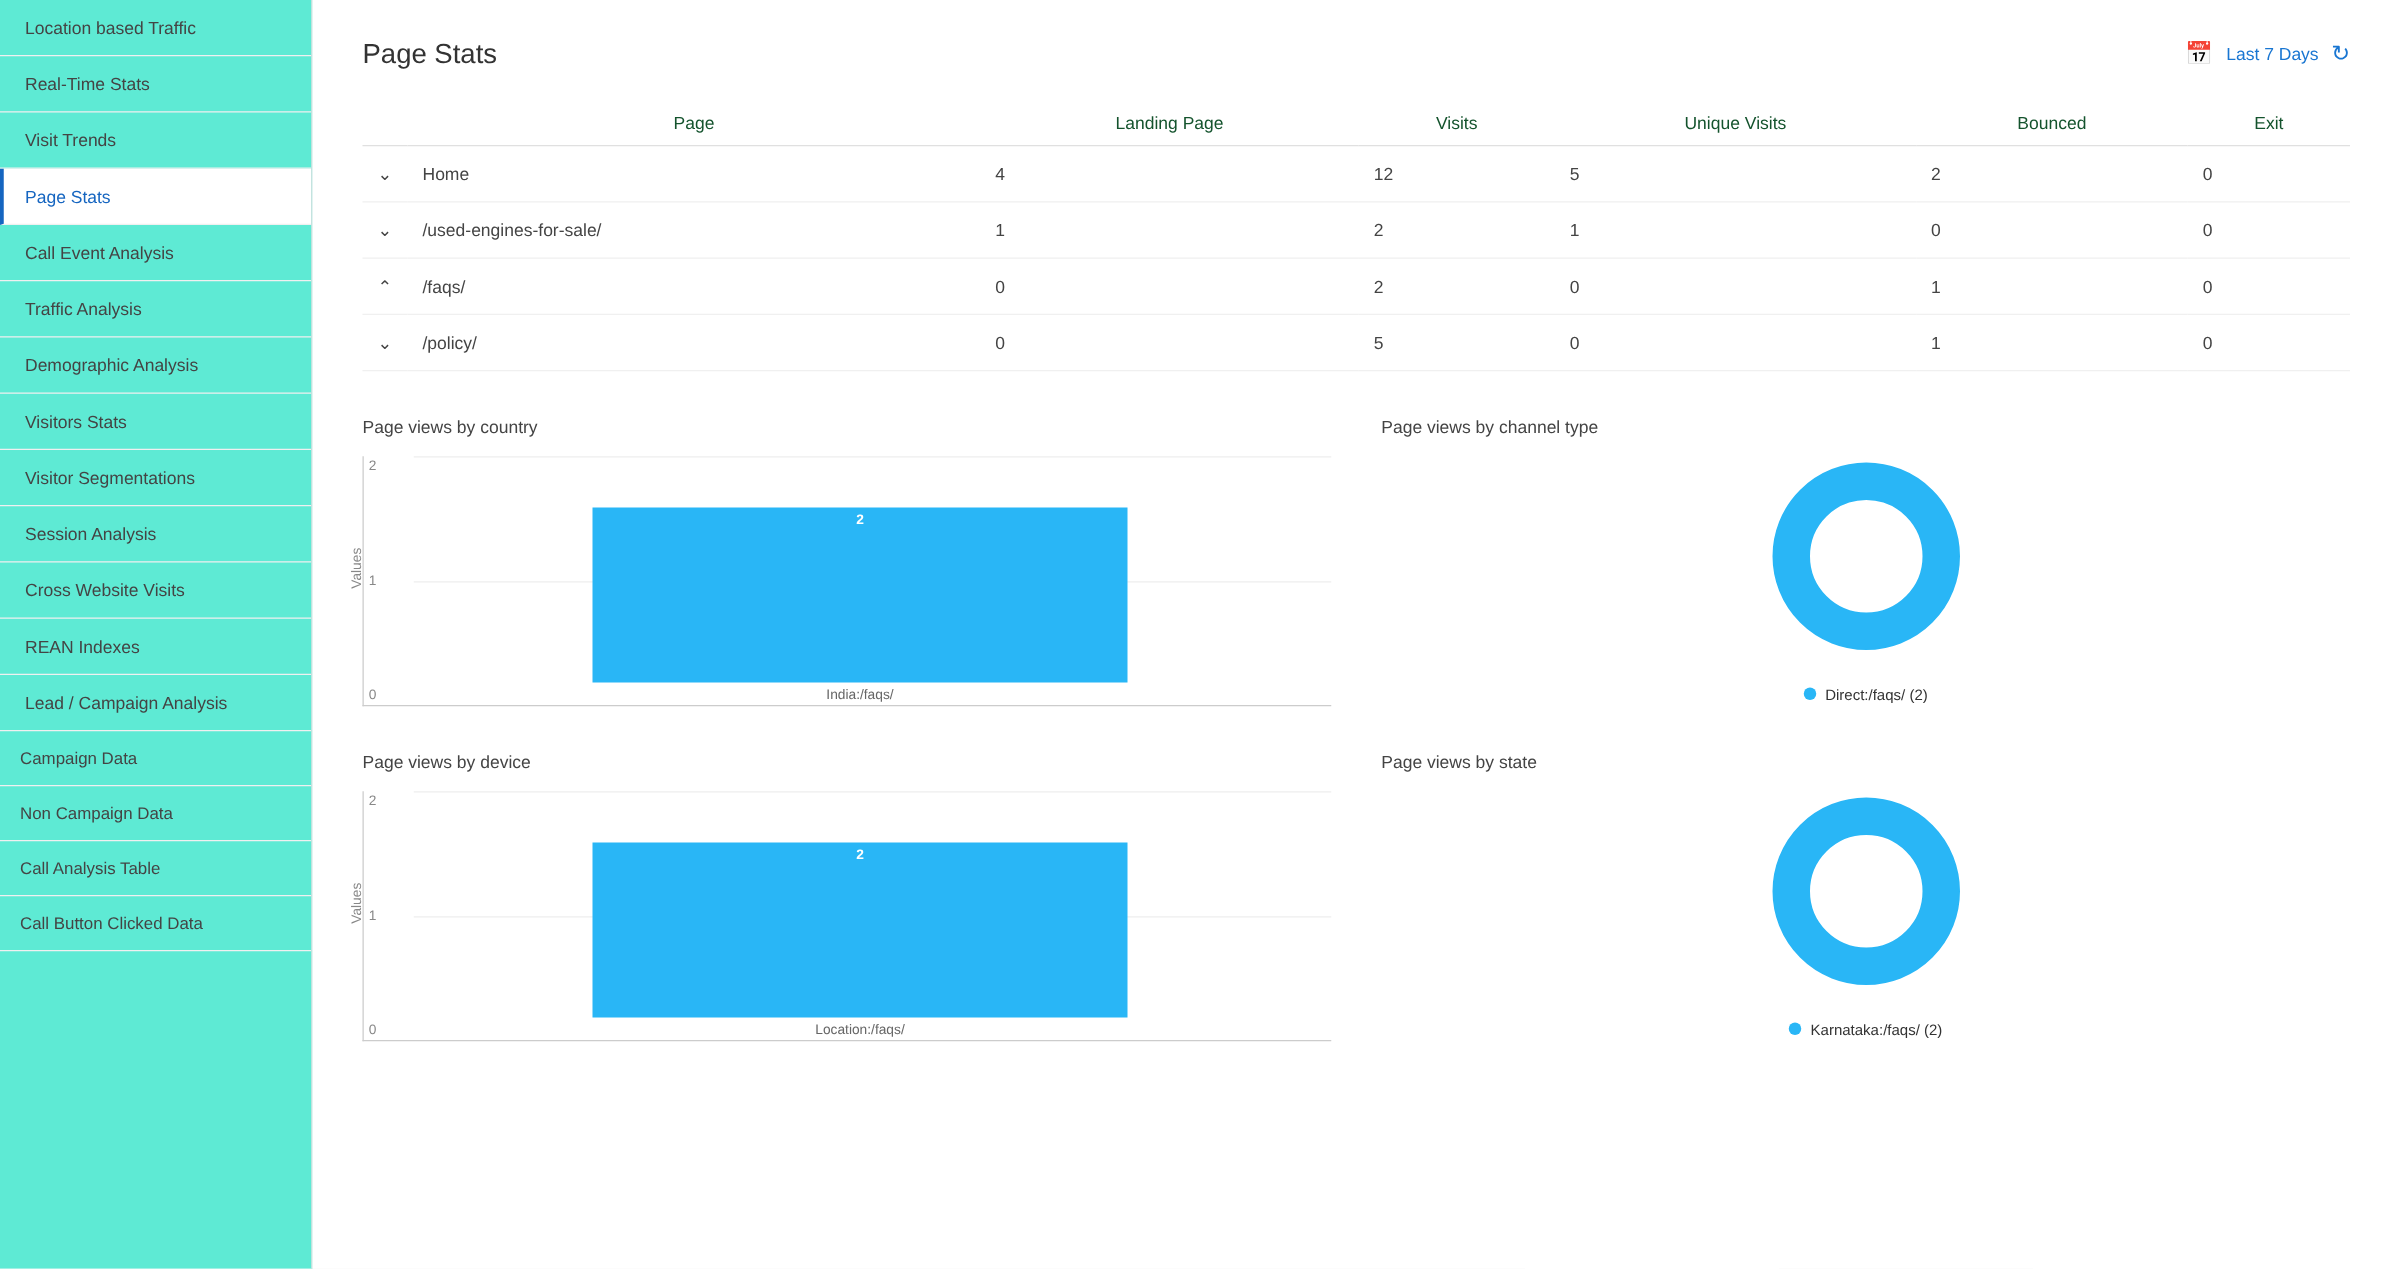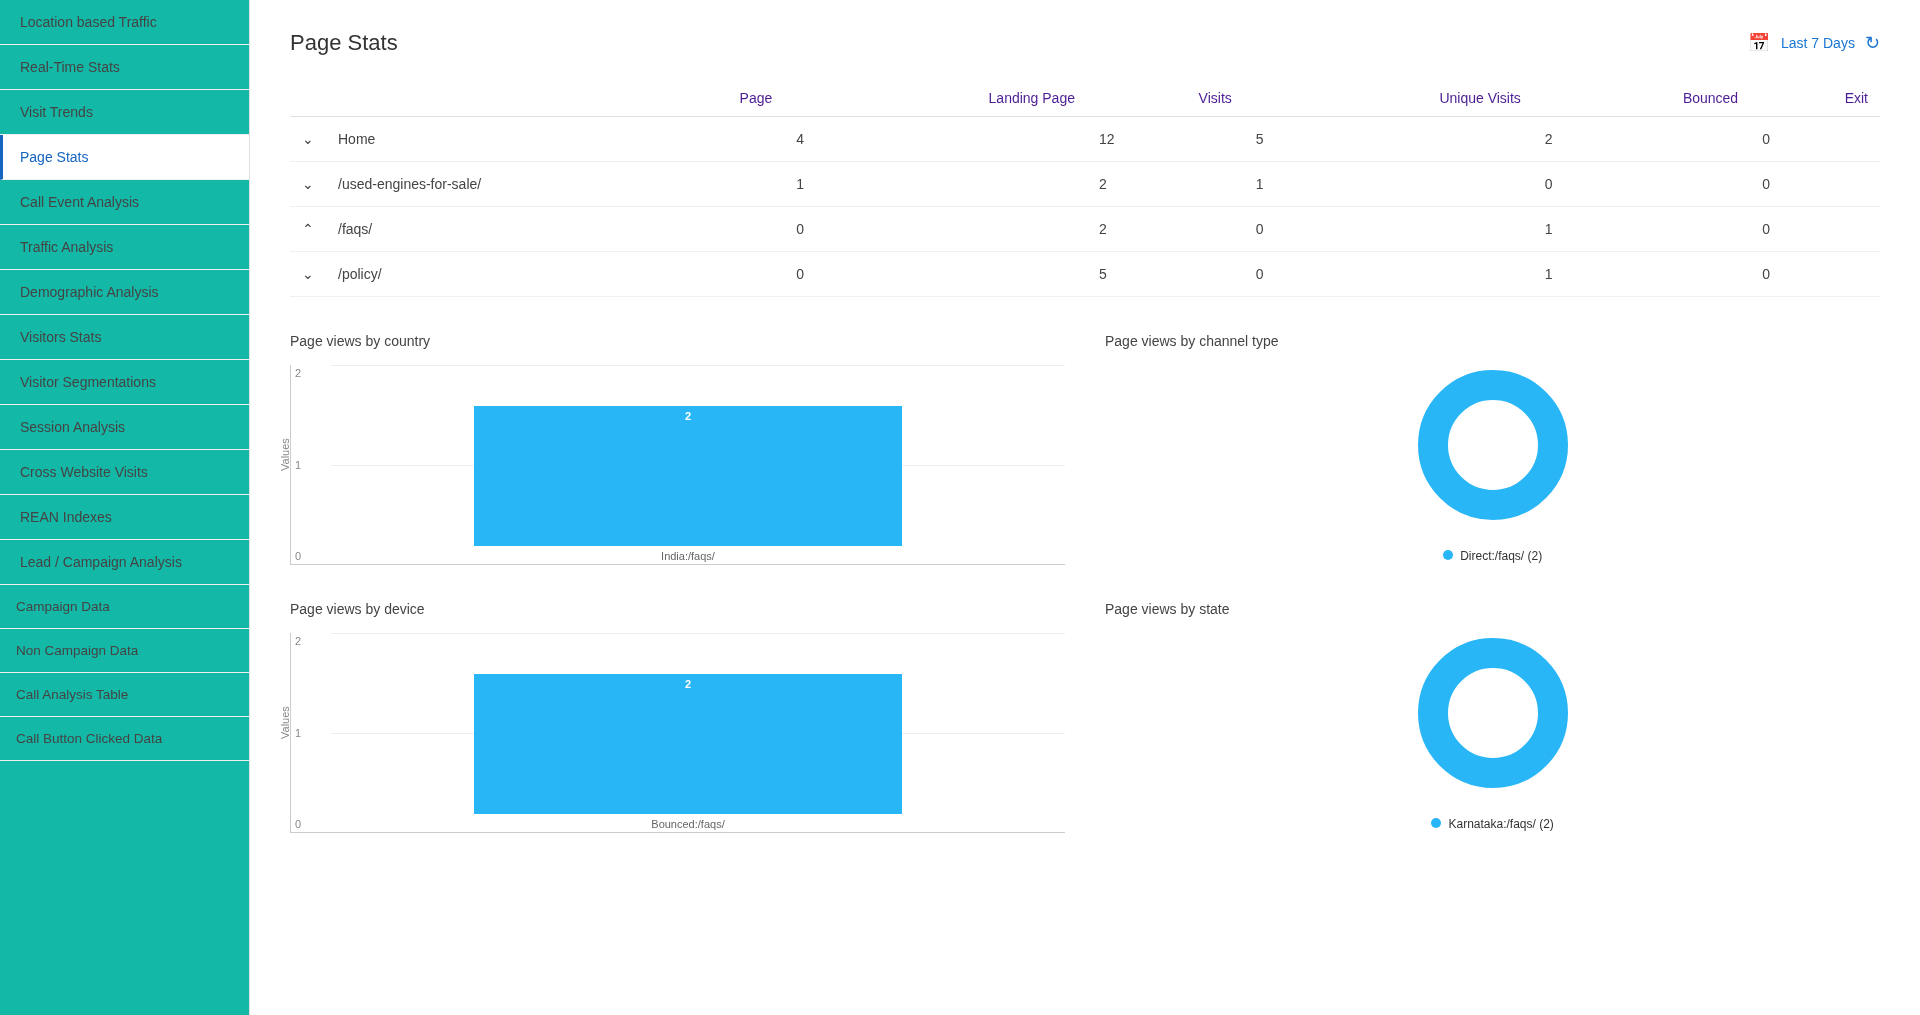--- a/index.html
+++ b/index.html
@@ -2,21 +2,21 @@
 <html><head>
   <meta charset="utf-8">
   <style>
     * { box-sizing: border-box; margin: 0; padding: 0; }
     body { font-family: 'Segoe UI', Arial, sans-serif; background: #f5f5f5; display: flex; height: 100vh; overflow: hidden; font-size: 14px; color: #333; }
 
     
     #sidebar {
       width: 250px;
       min-width: 250px;
-      background: #14b8a6;
+      background: #5eead4;
       border-right: 1px solid #e0e0e0;
       overflow-y: auto;
       display: flex;
       flex-direction: column;
     }
     .sidebar-item {
       padding: 14px 20px;
       cursor: pointer;
       border-bottom: 1px solid #f0f0f0;
       color: #444;
@@ -71,23 +71,23 @@
       cursor: pointer;
     }
 
     
     .stats-table {
       width: 100%;
       border-collapse: collapse;
       margin-bottom: 36px;
     }
     .stats-table th {
-      text-align: right;
+      text-align: center;
       font-weight: 500;
-      color: #4c1d95;
+      color: #14532d;
       padding: 10px 12px;
       border-bottom: 1px solid #e0e0e0;
       font-size: 14px;
     }
     .stats-table td {
       padding: 14px 12px;
       border-bottom: 1px solid #f0f0f0;
       color: #444;
       font-size: 14px;
     }
@@ -326,21 +326,21 @@
             <span>2</span>
             <span>1</span>
             <span>0</span>
           </div>
           <span style="position:absolute;left:-22px;top:50%;transform:rotate(-90deg) translateX(50%);font-size:11px;color:#888;white-space:nowrap;">Values</span>
           <div class="bar-chart-bars">
             <div class="bar-col">
               <div class="bar" style="height:140px;">
                 <span class="bar-label">2</span>
               </div>
-              <div class="bar-x-label">Bounced:/faqs/</div>
+              <div class="bar-x-label">Location:/faqs/</div>
             </div>
           </div>
         </div>
       </div>
     </div>
 
     <div class="chart-section">
       <h3>Page views by state</h3>
       <div class="donut-wrap">
         <svg width="160" height="160" viewBox="0 0 160 160">

